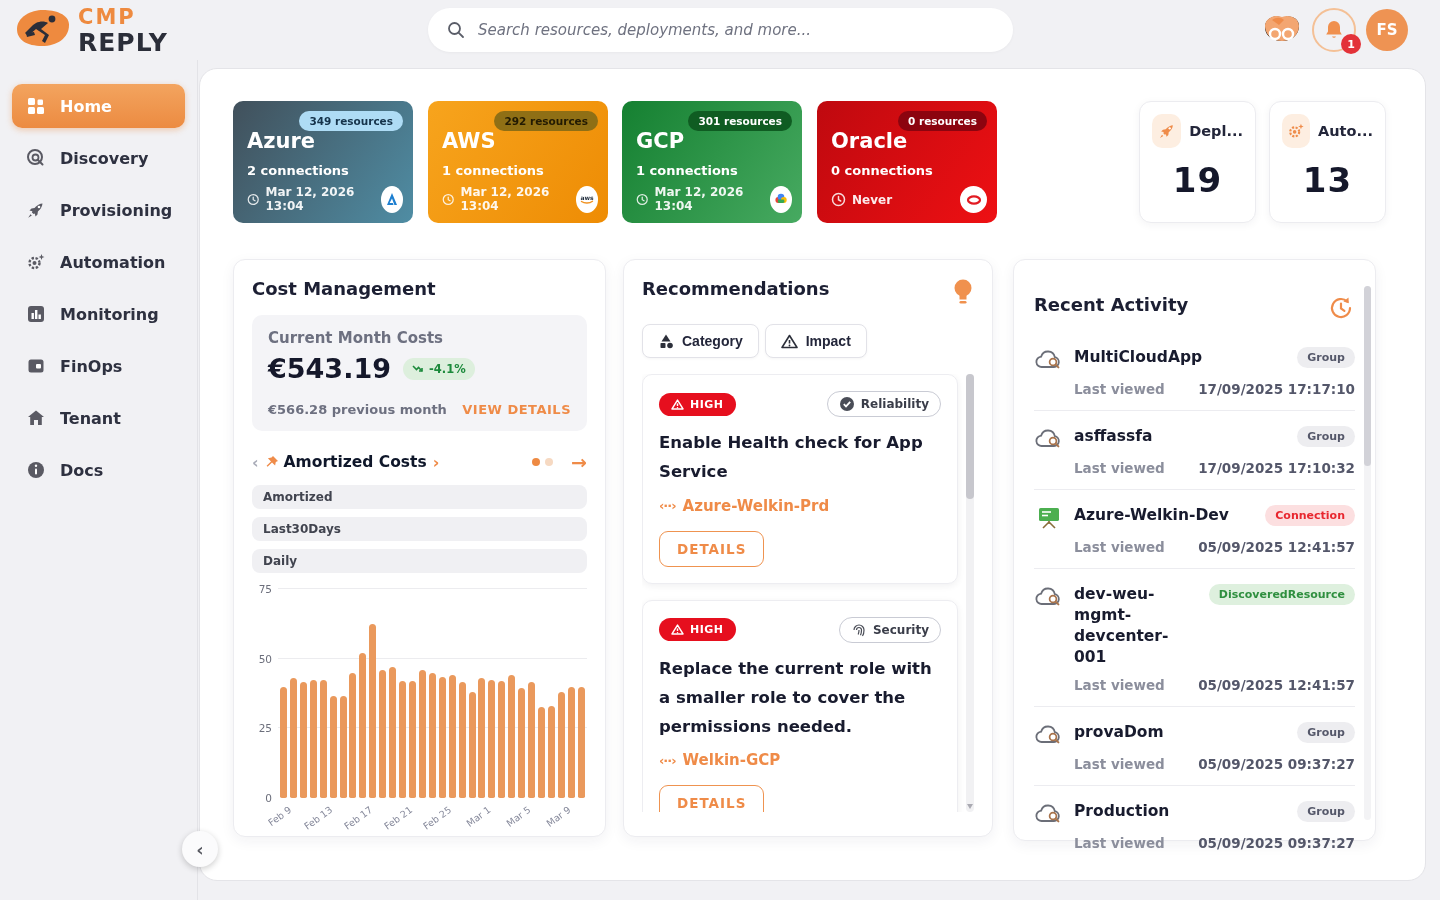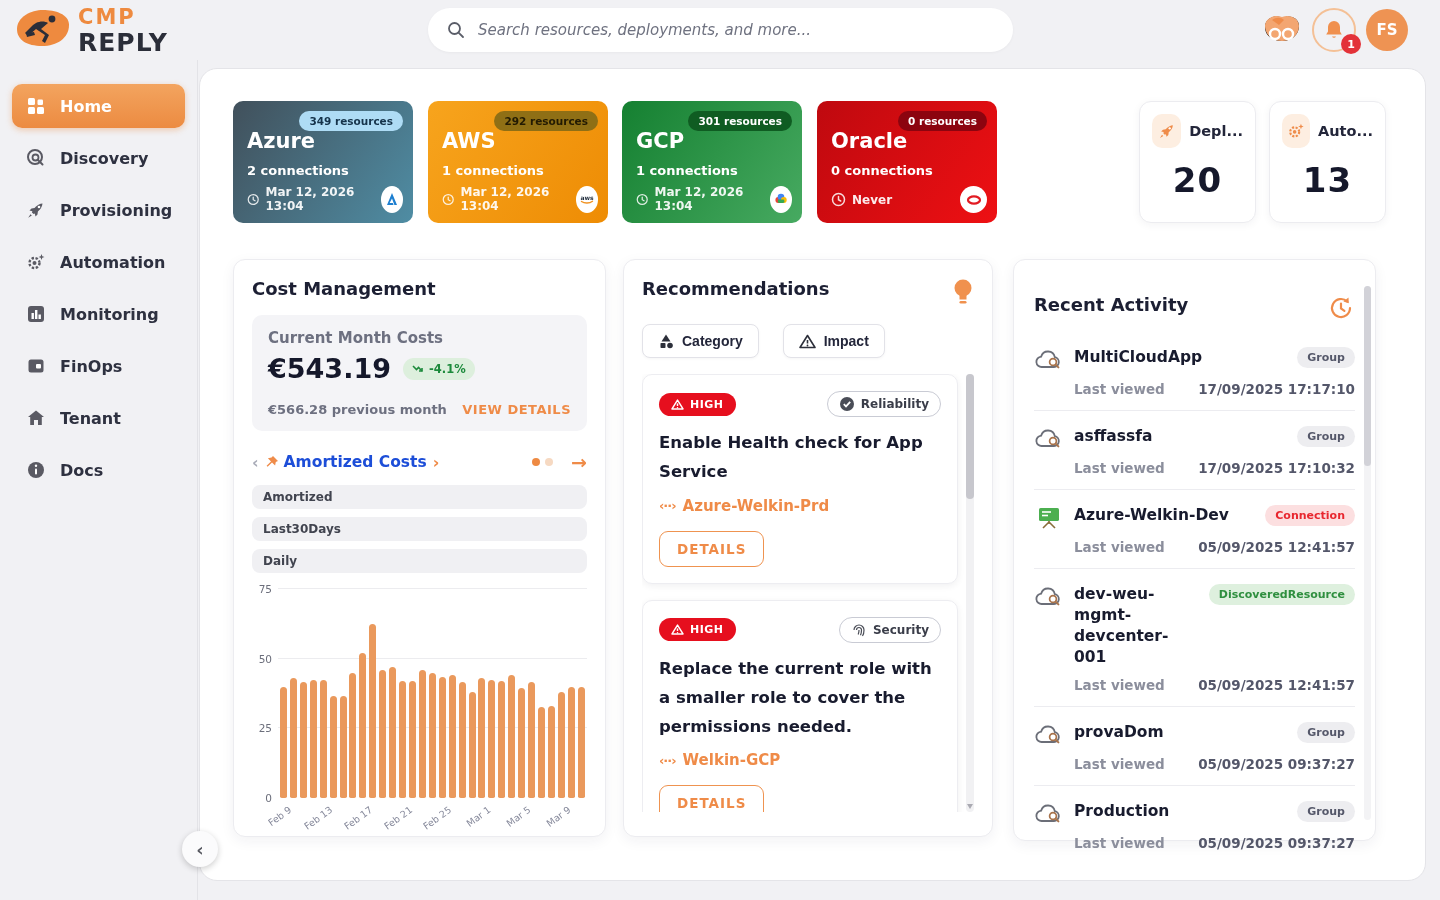--- a/index.html
+++ b/index.html
@@ -80,21 +80,21 @@
   .cm-valrow { display:flex; align-items:center; gap:12px; margin-top:6px; }
   .cm-value { font-size:27px; font-weight:800; color:#15182b; }
   .cm-delta { background:#ddefdd; color:#1d8a3c; font-size:11.5px; font-weight:700; padding:4px 9px; border-radius:11px;
               display:flex; align-items:center; gap:4px; }
   .cm-botrow { display:flex; align-items:center; justify-content:space-between; margin-top:18px; }
   .cm-prev { font-size:13px; font-weight:600; color:#6d7080; }
   .cm-view { font-size:13px; font-weight:800; color:#ef8b48; letter-spacing:.5px; cursor:pointer; }
   .car-row { display:flex; align-items:center; margin-top:20px; gap:6px; }
   .car-ch { font-size:16px; font-weight:700; cursor:pointer; }
   .car-ch.gray { color:#a9acb8; } .car-ch.orange { color:#ef8b48; }
-  .car-title { font-size:15.5px; font-weight:800; color:#1d4ed8; display:flex; align-items:center; gap:5px; }
+  .car-title { font-size:15.5px; font-weight:800; color:#0f172a; display:flex; align-items:center; gap:5px; }
   .car-dots { margin-left:auto; display:flex; align-items:center; gap:5px; }
   .dot { width:8px; height:8px; border-radius:50%; cursor:pointer; }
   .dot.on { background:#ee8a43; } .dot.off { background:#f6d9c2; }
   .car-arrow { color:#ef8b48; font-size:19px; font-weight:700; margin-left:12px; cursor:pointer; }
   .chips { display:flex; gap:8px; margin-top:12px;flex-direction:column; }
   .chip { background:#f0f0f3; border-radius:8px; padding:5px 11px; font-size:12px; font-weight:600; color:#41444f; cursor:pointer; }
   .tot-row { display:flex; align-items:baseline; gap:8px; margin-top:12px; }
   .tot-val { font-size:23px; font-weight:800; color:#15182b; }
   .tot-suf { font-size:13px; font-weight:600; color:#8b8e9c; }
   .chart { display:flex; margin-top:16px; }
@@ -104,21 +104,21 @@
   .gline { position:absolute; left:0; right:0; height:1px; background:#ececef; }
   .bars { position:absolute; inset:0; display:flex; align-items:flex-end; justify-content:space-between; padding:0 2px; }
   .bar { width:7px; border-radius:4px 4px 2px 2px; }
   .xcol { position:relative; height:34px; margin-left:26px; }
   .xlab { position:absolute; top:6px; font-size:9.5px; color:#85889a; white-space:nowrap;
           transform:translateX(-85%) rotate(-36deg); transform-origin:100% 0; }
 
   
   .p-rec { left:423px; width:370px; height:578px; }
   .rec-head { display:flex; align-items:flex-start; justify-content:space-between; }
-  .rec-filters { display:flex; gap:24px; margin-top:18px; }
+  .rec-filters { display:flex; gap:6px; margin-top:18px; }
   .fbtn { display:flex; align-items:center; gap:8px; background:#fff; border:1px solid #e2e2e8; border-radius:8px;
           padding:8px 15px; font-size:14px; font-weight:700; color:#23263a; cursor:pointer; box-shadow:0 1px 3px rgba(0,0,0,.04); }
   .rec-list { position:relative; margin-top:16px; height:438px; overflow:hidden; padding-right:16px; }
   .rcard { border:1px solid #ededf1; border-radius:10px; box-shadow:0 2px 7px rgba(40,40,60,.07); padding:16px; margin-bottom:16px; }
   .rcard-top { display:flex; align-items:center; justify-content:space-between; }
   .sev-pill { background:#e60f1e; color:#fff; border-radius:14px; padding:5px 12px; font-size:11px; font-weight:800;
               display:flex; align-items:center; gap:6px; letter-spacing:.5px; }
   .cat-pill { border:1px solid #c9cbd4; border-radius:14px; padding:4px 11px; font-size:12px; font-weight:600; color:#3a3d49;
               display:flex; align-items:center; gap:6px; background:#fff; }
   .rtitle { font-size:16.5px; font-weight:700; color:#181b2e; line-height:1.75; margin-top:12px; }
@@ -359,21 +359,21 @@
     <div class="srow">
       <span class="sicon">
         <svg width="18" height="18" viewBox="0 0 20 20">
             <path d="M16.5 3.5c-2.6.2-4.8 1.4-6.5 3.1L8.5 8.1l-3 .4-2 2 2.9.7-.5 1.2 1.7 1.7 1.2-.5.7 2.9 2-2 .4-3 1.5-1.5c1.7-1.7 2.9-3.9 3.1-6.5z" fill="#ef8c4a"></path>
             <circle cx="13" cy="7" r="1.3" fill="#fff"></circle>
             <path d="M4.5 14.2l-2.3 3.6 3.6-2.3z" fill="#ef8c4a"></path>
           </svg>
       </span>
       <span class="slabel">Depl...</span>
     </div>
-    <div class="sval">20</div>
+    <div class="sval">19</div>
   </div>
   <div class="scard sc-3">
     <div class="srow">
       <span class="sicon">
         <svg width="18" height="18" viewBox="0 0 20 20">
             <circle cx="8.5" cy="11" r="5" fill="none" stroke="#ef8c4a" stroke-width="2.4" stroke-dasharray="2.4 1.6"></circle>
             <circle cx="8.5" cy="11" r="2" fill="#ef8c4a"></circle>
             <path d="M15.5 2l.8 2.2 2.2.8-2.2.8-.8 2.2-.8-2.2L12.5 5l2.2-.8z" fill="#ef8c4a"></path>
           </svg>
       </span>

